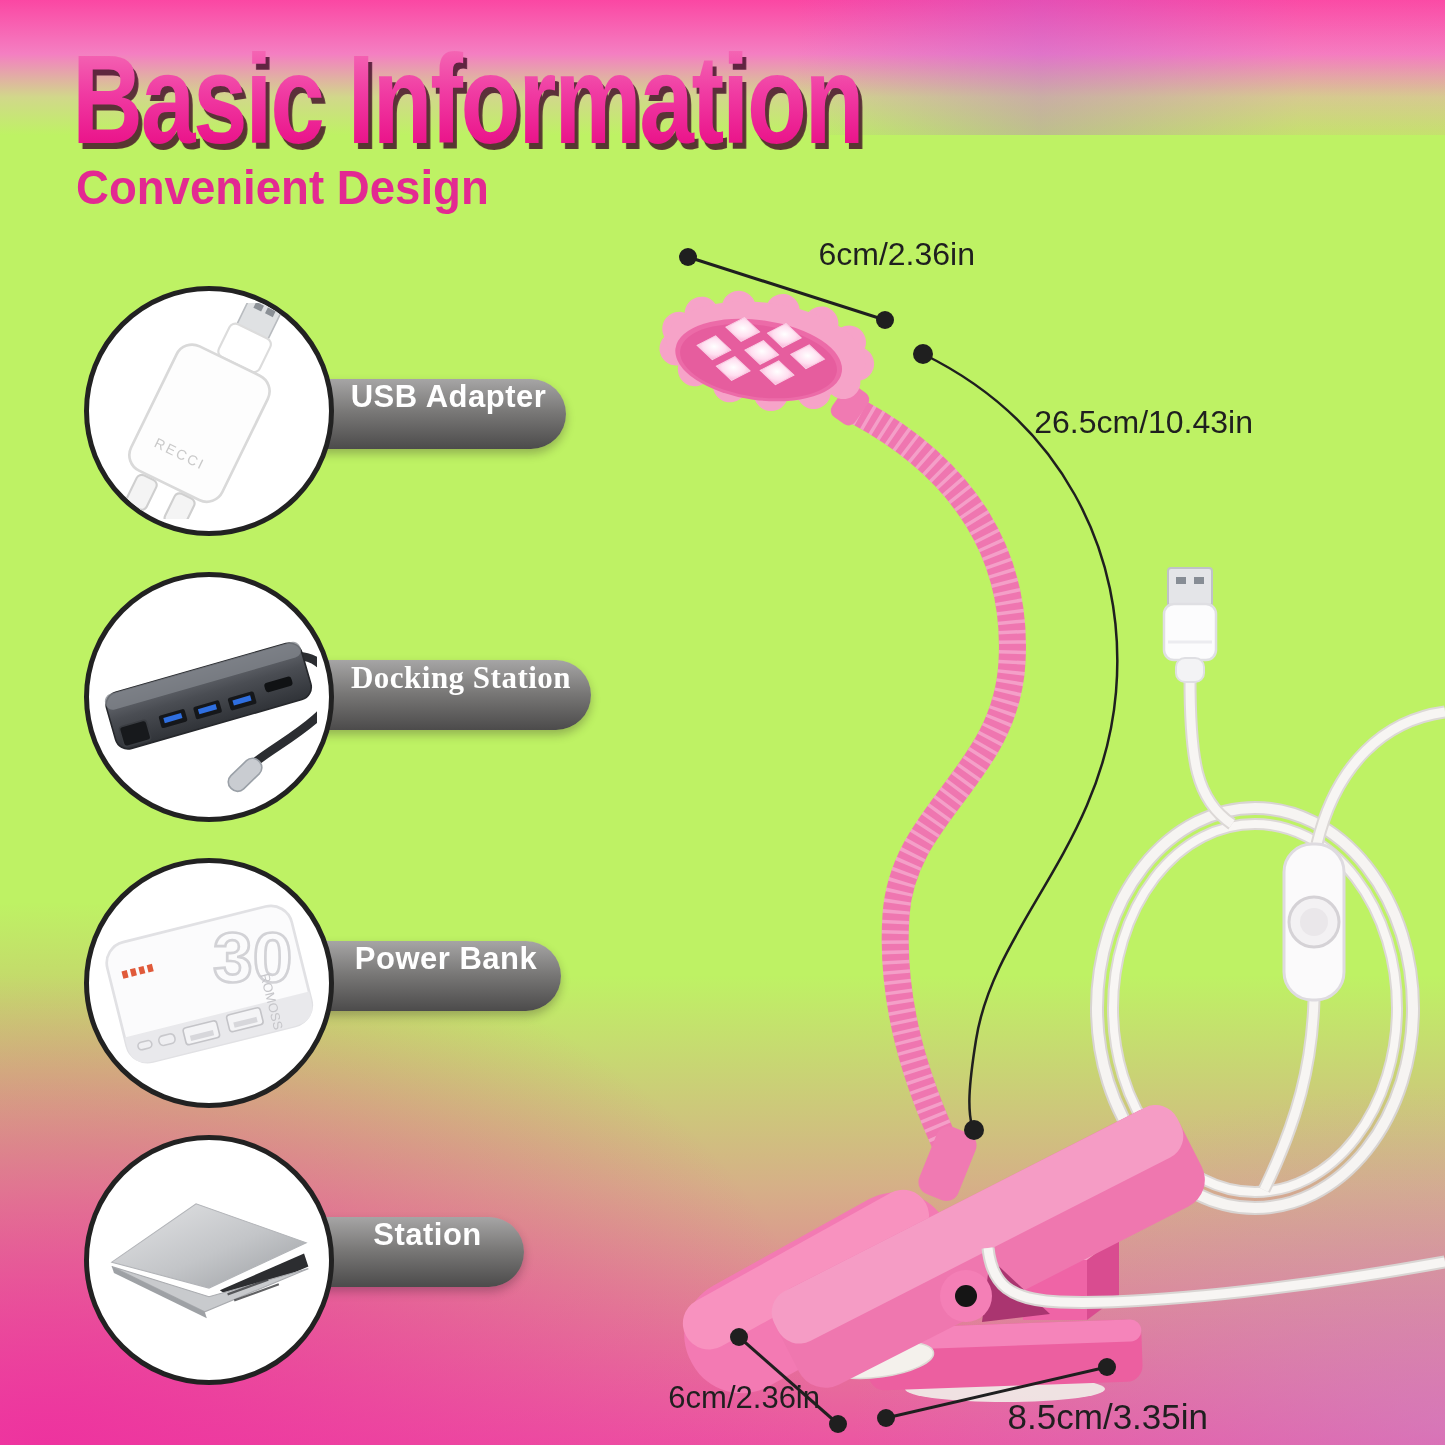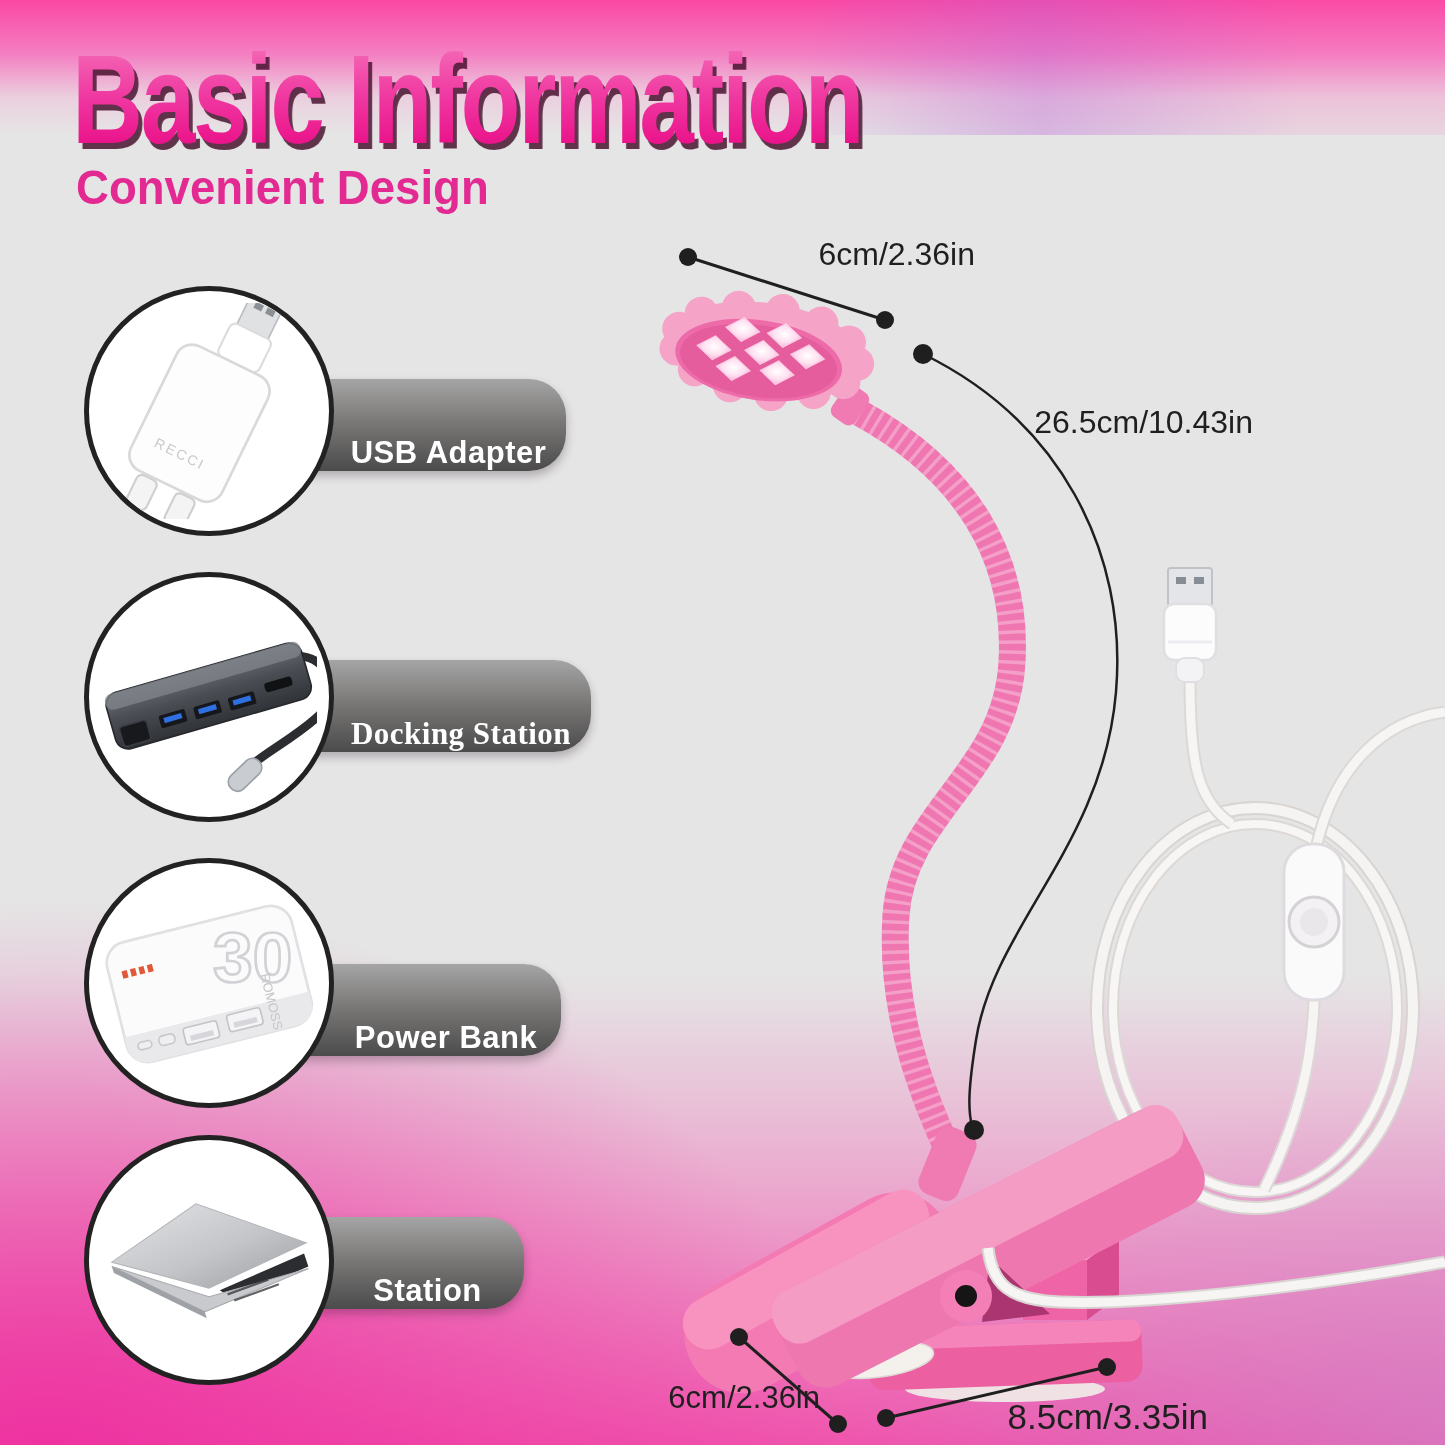--- a/index.html
+++ b/index.html
@@ -1,17 +1,17 @@
 <!DOCTYPE html>
 <html><head>
 <meta charset="utf-8">
 <style>
   html,body{margin:0;padding:0;}
   body{width:1445px;height:1445px;font-family:"Liberation Sans",sans-serif;}
-  .stage{position:relative;width:1445px;height:1445px;background:#e5e5e5;overflow:hidden;}
+  .stage{position:relative;width:1445px;height:1445px;background:#bef264;overflow:hidden;}
 
   
   .bg-top{position:absolute;left:0;top:0;right:0;height:135px;z-index:0;
     background:
       linear-gradient(90deg, rgba(250,70,165,0) 55%, rgba(186,96,214,0.35) 72%, rgba(250,100,180,0.12) 90%),
       linear-gradient(180deg, #fb47a3 0%, #f47fc2 40%, rgba(246,166,210,0.35) 72%, rgba(240,238,240,0) 100%);}
   .bg-bottom{position:absolute;left:0;right:0;bottom:0;height:470px;z-index:0;
     background:linear-gradient(180deg, rgba(242,95,178,0) 0%, rgba(242,95,178,0.45) 45%, rgba(240,72,168,0.92) 100%);}
   .bg-bottom-left{position:absolute;left:0;bottom:0;width:950px;height:620px;z-index:0;
     background:radial-gradient(ellipse at 5% 100%, rgba(238,45,158,0.85) 0%, rgba(238,45,158,0) 62%);}
@@ -24,21 +24,21 @@
     transform:scaleX(0.78);transform-origin:left top;
     background:linear-gradient(180deg,#f573b9 0%,#f03aa2 45%,#e90d86 90%);
     -webkit-background-clip:text;background-clip:text;color:transparent;
     filter:drop-shadow(5px 6px 0 rgba(61,8,36,0.8));}
   .subtitle{position:absolute;left:76px;top:162px;z-index:3;margin:0;
     font-size:49px;font-weight:bold;letter-spacing:0;line-height:1.05;white-space:nowrap;
     transform:scaleX(0.93);transform-origin:left top;color:#e32992;}
 
   
   .compat-item{position:absolute;left:0;top:0;z-index:2;}
-  .pill{position:absolute;height:92px;border-radius:37px;display:flex;align-items:flex-end;justify-content:center;
+  .pill{position:absolute;height:70px;border-radius:37px;display:flex;align-items:flex-start;justify-content:center;
     padding-left:125px;box-sizing:border-box;z-index:1;
     background:linear-gradient(180deg,#a6a5a5 0%,#787776 48%,#4c4b4b 100%);
     box-shadow:0 5px 10px rgba(40,20,35,0.28);}
   .pill span{color:#ffffff;font-size:31px;font-weight:bold;letter-spacing:0.5px;white-space:nowrap;}
   .photo-circle{position:absolute;width:240px;height:240px;border-radius:50%;background:#ffffff;
     border:5px solid #222222;z-index:2;display:flex;align-items:center;justify-content:center;overflow:hidden;}
   .photo-circle svg{width:216px;height:216px;}
 
   
   .product{position:absolute;left:0;top:0;z-index:1;}
@@ -112,21 +112,21 @@
             <rect x="-13" y="8" width="17" height="5" fill="#2f6fe0"></rect>
           <rect x="16" y="6" width="25" height="12" rx="2" fill="#15171a"></rect>
             <rect x="20" y="9" width="17" height="5" fill="#2f6fe0"></rect>
           <rect x="52" y="2" width="26" height="9" rx="3" fill="#101214"></rect>
         </g>
       </svg>
     </div>
   </div>
 
   <div class="compat-item">
-    <div class="pill" style="left:206px;top:941px;width:355px;margin-top:23px;">
+    <div class="pill" style="left:206px;top:941px;width:355px;">
       <span>Power Bank</span>
     </div>
     <div class="photo-circle" style="left:84px;top:858px;">
       <svg viewBox="-100 -100 200 200">
         <g transform="rotate(-14)">
           <rect x="-88" y="-56" width="176" height="114" rx="20" fill="#fbfbfc" stroke="#e1e1e4" stroke-width="2.5"></rect>
           <path d="M -88 30 L 88 30 L 88 38 Q 88 58 68 58 L -68 58 Q -88 58 -88 38 Z" fill="#e9e9ec"></path>
           <text x="8" y="6" font-size="66" font-weight="bold" fill="none" stroke="#d2d2d6" stroke-width="2.5" transform="rotate(14 30 -14)">30</text>
           <text x="34" y="2" font-size="12" fill="#c6c6ca" transform="rotate(90 40 10)">ROMOSS</text>
           <g fill="#e05a3a">

